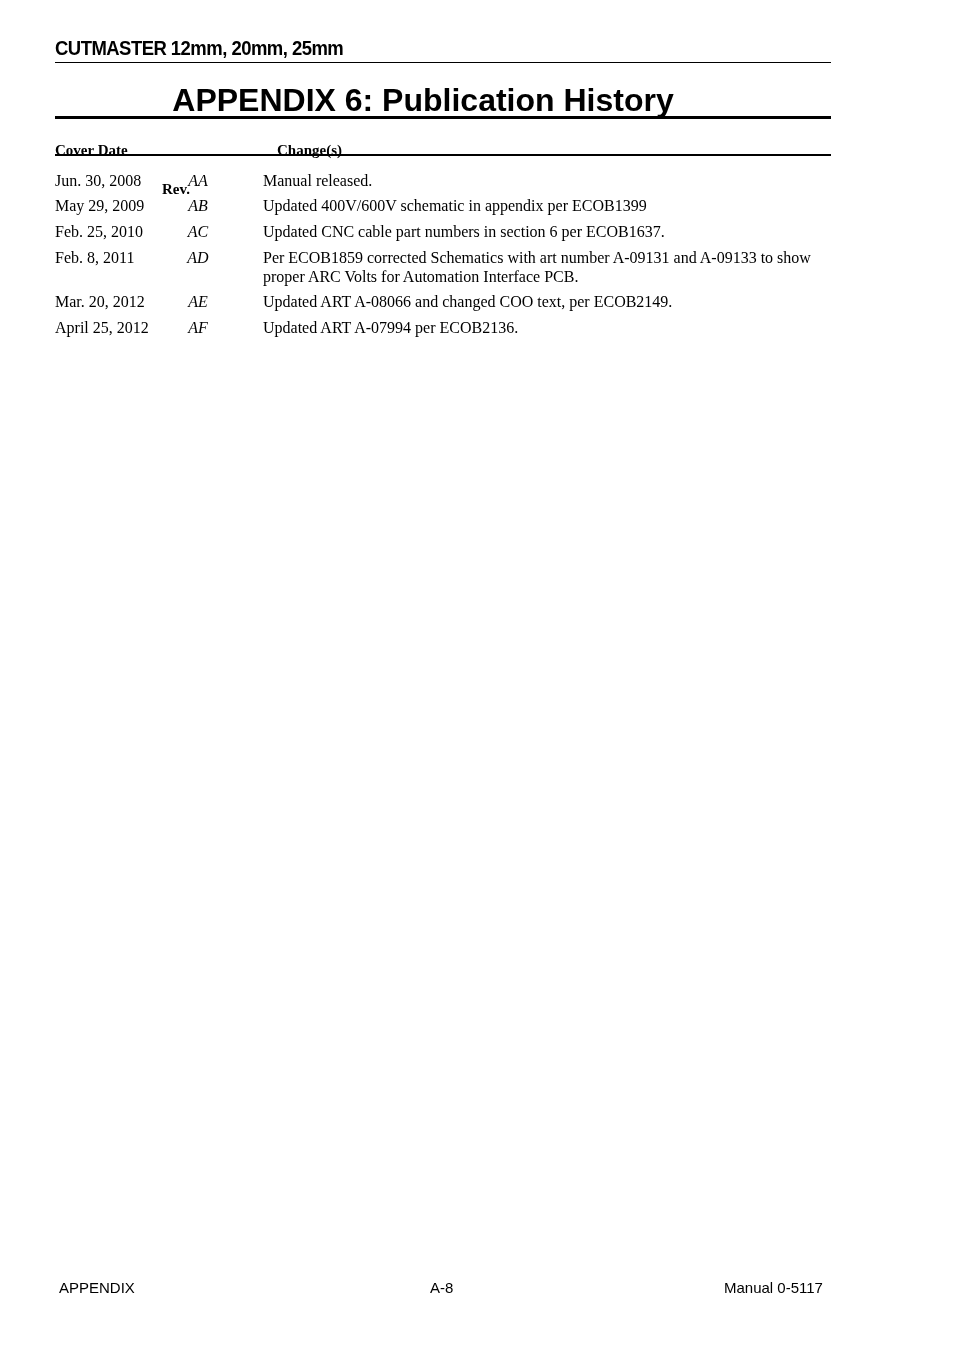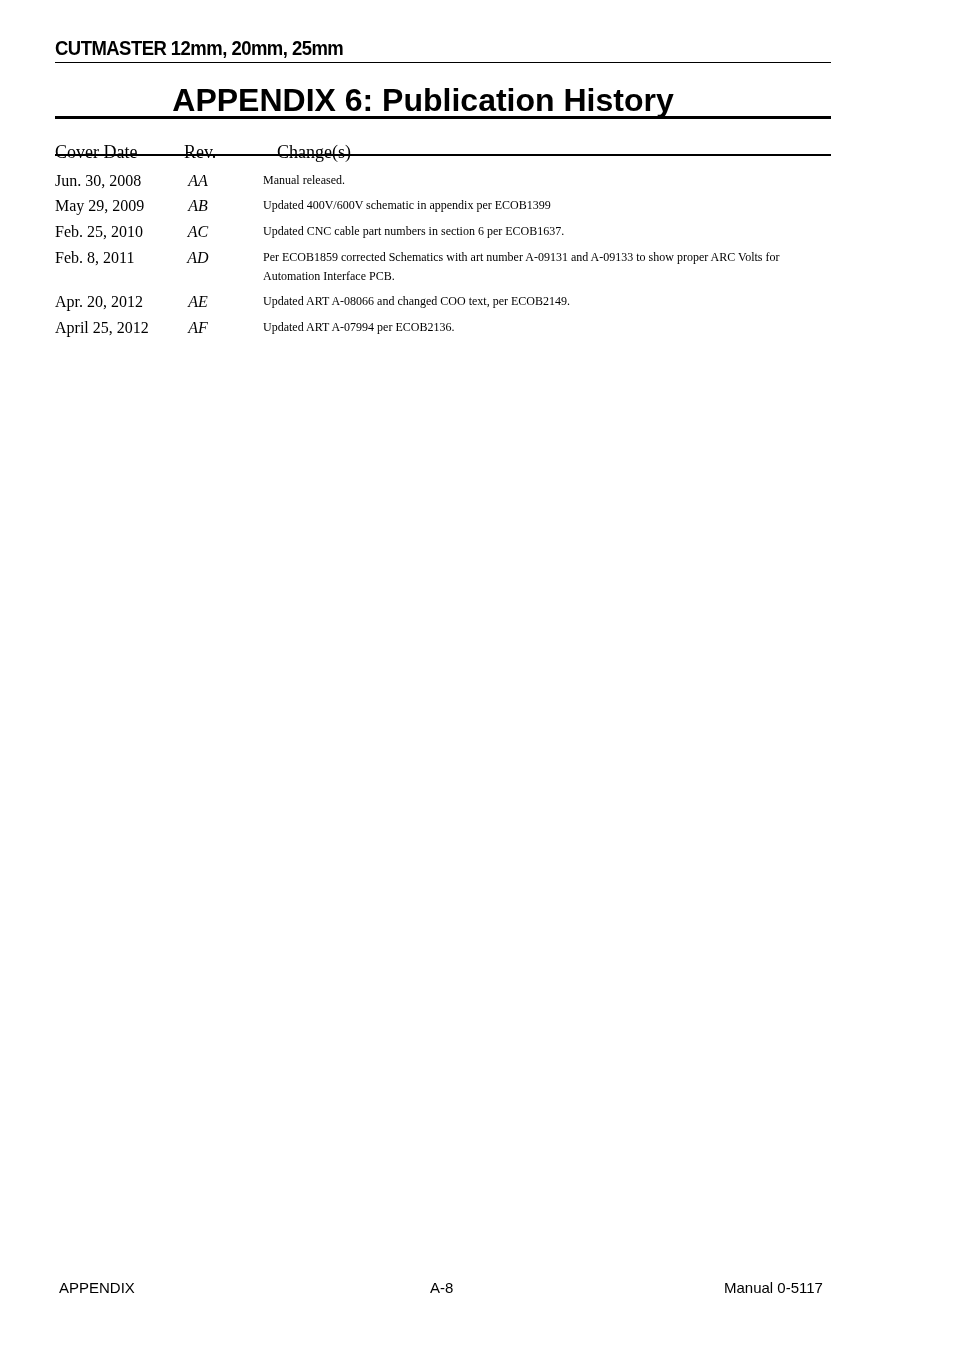--- a/index.html
+++ b/index.html
@@ -12,40 +12,40 @@
     }
     .header-rule { position: absolute; left: 55px; top: 62px; width: 776px; height: 1px; background: #000; }
     .page-title {
       position: absolute; left: 55px; top: 82px; width: 776px; text-align: center;
       font-family: "Liberation Sans", sans-serif; font-weight: bold; font-size: 32px;
       padding-right: 40px; box-sizing: border-box;
     }
     .title-rule { position: absolute; left: 55px; top: 116px; width: 776px; height: 3px; background: #000; }
     .col-header {
       position: absolute; top: 142px;
-      font-family: "Liberation Serif", serif; font-size: 18px; font-weight: normal;
+      font-family: "Liberation Serif", serif; font-size: 15px; font-weight: bold;
     }
     .col-rule { position: absolute; left: 55px; top: 154px; width: 776px; height: 1.5px; background: #000; }
     .row { position: absolute; left: 0; width: 954px; font-family: "DejaVu Serif", "Liberation Serif", serif; font-size: 14.5px; line-height: 19px; }
     .row .date { position: absolute; left: 55px; white-space: nowrap; font-family: "Liberation Serif", serif; font-size: 16px; }
     .row .rev { position: absolute; left: 185px; width: 26px; text-align: center; font-family: "Liberation Serif", serif; font-size: 16px; font-style: italic; }
-    .row .change { position: absolute; left: 263px; width: 560px; font-family: "Liberation Serif", serif; font-size: 12px; }
+    .row .change { position: absolute; left: 263px; width: 560px; font-family: "Liberation Serif", serif; font-size: 16px; }
     .footer { position: absolute; top: 1279px; font-family: "Liberation Sans", sans-serif; font-size: 15px; }
   </style>
 </head>
 <body>
 
 <div class="header-title">CUTMASTER 12mm, 20mm, 25mm</div>
 <div class="header-rule"></div>
 
 <div class="page-title">APPENDIX 6:  Publication History</div>
 <div class="title-rule"></div>
 
 <div class="col-header" style="left:55px;">Cover Date</div>
-<div class="col-header" style="left:184px;">Rev.</div>
+<div class="col-header" style="left:162px;margin-top:39px;">Rev.</div>
 <div class="col-header" style="left:277px;">Change(s)</div>
 <div class="col-rule"></div>
 
 <div class="row" style="top:171px;">
   <span class="date">Jun. 30, 2008</span>
   <span class="rev">AA</span>
   <span class="change">Manual released.</span>
 </div>
 <div class="row" style="top:196px;">
   <span class="date">May 29, 2009</span>
@@ -56,21 +56,21 @@
   <span class="date">Feb. 25, 2010</span>
   <span class="rev">AC</span>
   <span class="change">Updated CNC cable part numbers in section 6 per ECOB1637.</span>
 </div>
 <div class="row" style="top:248px;">
   <span class="date">Feb. 8, 2011</span>
   <span class="rev">AD</span>
   <span class="change">Per ECOB1859 corrected Schematics with art number A-09131 and A-09133 to show proper ARC Volts for Automation Interface PCB.</span>
 </div>
 <div class="row" style="top:292px;">
-  <span class="date">Apr. 20, 2012</span>
+  <span class="date">Mar. 20, 2012</span>
   <span class="rev">AE</span>
   <span class="change">Updated ART A-08066 and changed COO text, per ECOB2149.</span>
 </div>
 <div class="row" style="top:318px;">
   <span class="date">April 25, 2012</span>
   <span class="rev">AF</span>
   <span class="change">Updated ART A-07994 per ECOB2136.</span>
 </div>
 
 <div class="footer" style="left:59px;">APPENDIX</div>

